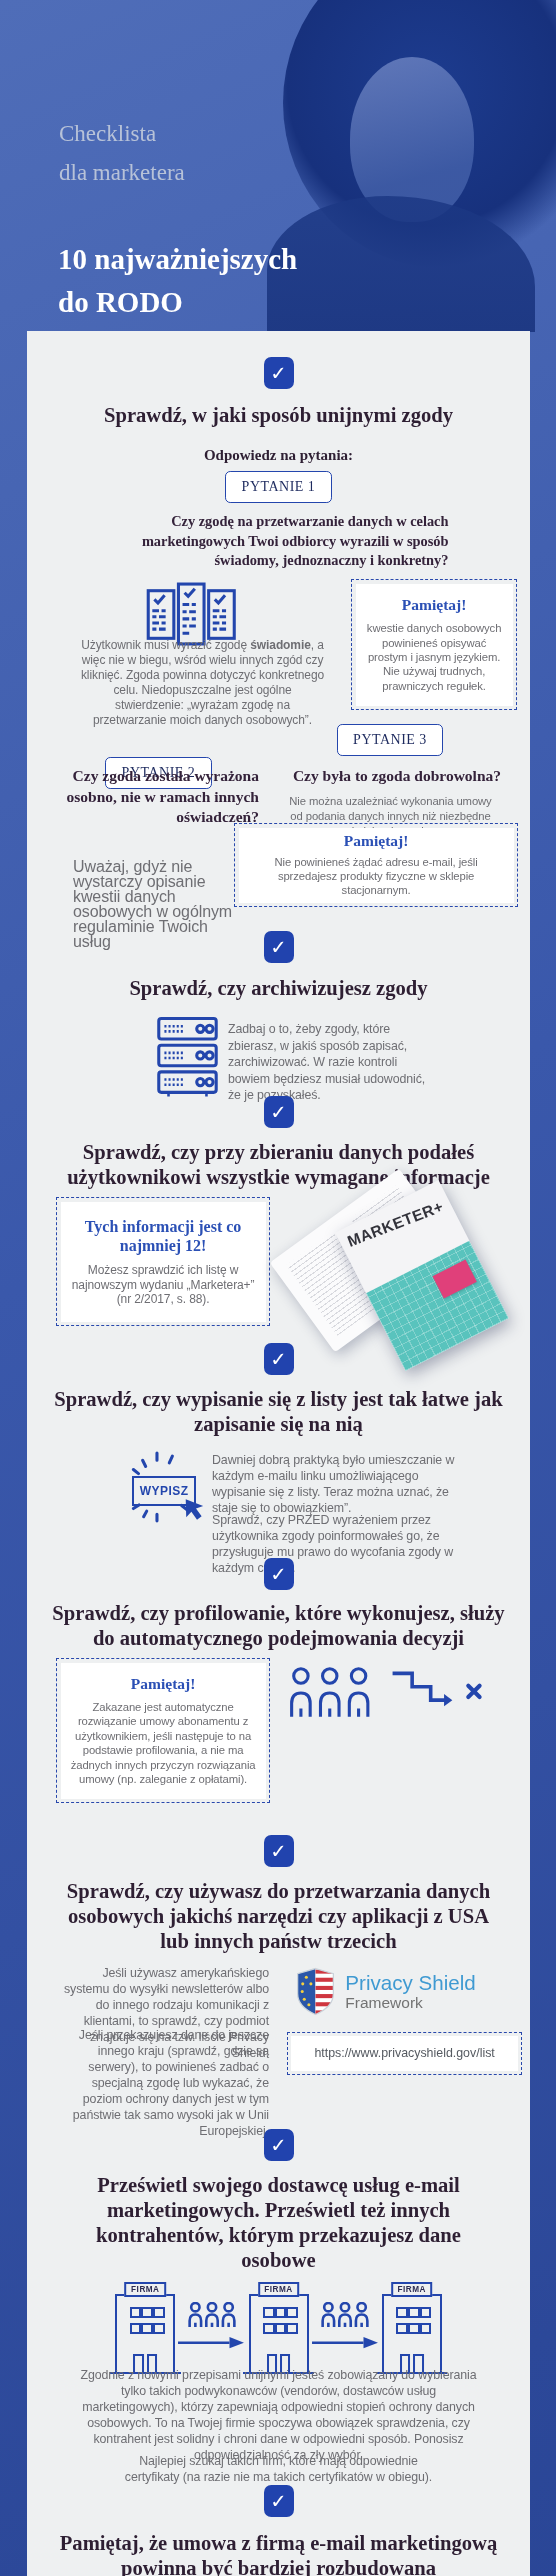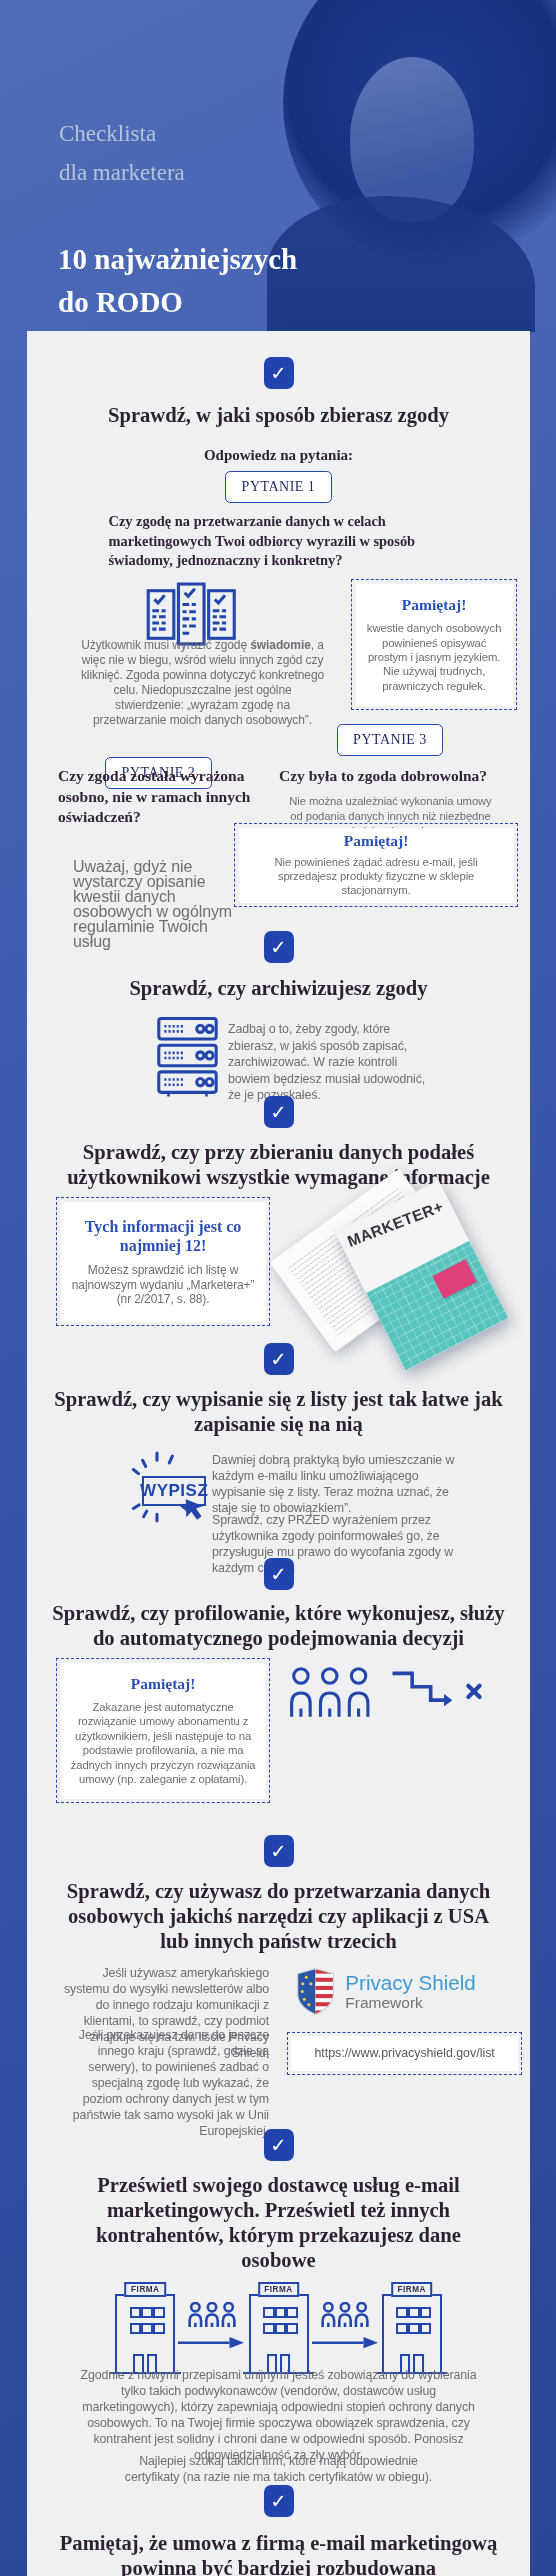--- a/index.html
+++ b/index.html
@@ -22,36 +22,36 @@
   .card{position:absolute;left:27px;width:503px;background:#eef0f1;}
   .card1{top:331px;height:2832px;}
   .abs{position:absolute;}
   .ctr{left:0;right:0;margin:0 auto;text-align:center;}
   .check{position:absolute;left:50%;transform:translateX(-50%);width:30px;height:32px;border-radius:7.2px;
          background:#2143ae;display:flex;align-items:center;justify-content:center;}
   .check span{font-family:"DejaVu Sans",sans-serif;color:#fff;font-size:19.6px;font-weight:700;}
   .h{font-family:"Liberation Serif",serif;font-weight:700;color:#2e1f33;text-align:center;}
   .h40{font-size:20.6px;line-height:25px;}
   .h29{font-size:15px;line-height:18.5px;}
-  .q{font-family:"Liberation Serif",serif;font-weight:700;color:#34223a;text-align:left;}
+  .q{font-family:"Liberation Serif",serif;font-weight:700;color:#34223a;text-align:right;}
   .g{color:#6e6e73;font-size:12px;line-height:15px;letter-spacing:-0.1px;}
   .qbox{display:inline-block;border:1.5px solid #2446ad;border-radius:5.2px;background:#fff;
         padding:7.2px 15.5px;font-family:"Liberation Serif",serif;font-size:14px;color:#1d2a5e;letter-spacing:0.5px;}
   .remind{border:1.5px dashed #2848ac;background:transparent;padding:3.6px;}
   .remind-in{background:#fff;width:100%;height:100%;box-sizing:border-box;display:flex;flex-direction:column;
         align-items:center;justify-content:center;padding:5.2px 9.3px;}
   .remind-title{font-family:"Liberation Serif",serif;font-weight:700;font-size:15.5px;color:#2b50b5;margin-bottom:7.2px;}
   .remind-text{color:#6e6e73;font-size:11.3px;line-height:14.4px;text-align:center;letter-spacing:-0.1px;}
   .linkbox{border:1.5px dashed #2848ac;padding:3.1px;}
   .linkbox .remind-in{padding:10.3px 5.2px;}
   .linktext{font-size:12.4px;color:#555a61;}
   
   .wypisz{position:relative;width:85px;height:77px;}
   .wypisz-box{position:absolute;left:7.2px;top:27px;width:60px;height:26px;border:2.1px solid #2346ad;background:transparent;
-        display:flex;align-items:center;justify-content:center;font-size:17px;font-weight:700;color:#2346ad;letter-spacing:0.5px;margin-left:10px;}
+        display:flex;align-items:center;justify-content:center;font-size:12px;font-weight:700;color:#2346ad;letter-spacing:0.5px;}
   
   .bldrow{display:flex;justify-content:center;align-items:center;}
   .bld{position:relative;width:56px;height:76px;border:2.6px solid #2346ad;margin-top:15.5px;}
   .bld-sign{position:absolute;top:-13.4px;left:50%;transform:translateX(-50%);border:2.1px solid #2346ad;background:#eef0f1;
         padding:1px 4.6px;font-size:8.2px;font-weight:700;color:#2b2b52;letter-spacing:0.5px;white-space:nowrap;}
   .bld-win{display:grid;grid-template-columns:repeat(3,7.7px);gap:4.1px;justify-content:center;margin-top:11.3px;}
   .bld-win i{width:7.7px;height:7.7px;border:2.1px solid #2346ad;display:block;}
   .bld-door{position:absolute;bottom:0;left:50%;transform:translateX(-50%);display:flex;gap:2.6px;}
   .bld-door i{width:6.7px;height:15.5px;border:2.1px solid #2346ad;border-bottom:none;display:block;}
   .bld:after{content:"";position:absolute;left:-7.2px;right:-7.2px;bottom:-2.6px;height:2.6px;background:#2346ad;}
@@ -98,21 +98,21 @@
       <div>do RODO</div>
       <div>kroków przygotowań</div>
     </div>
   </div>
 
   <div class="card card1">
 
     <div class="check" style="top:26px;">
         <span>✓</span>
       </div>
-    <div class="abs ctr h h40" style="top:72px;width:464px;">Sprawdź, w jaki sposób zbierasz zgody</div>
+    <div class="abs ctr h h40" style="top:72px;width:464px;">Sprawdź, w jaki sposób unijnymi zgody</div>
     <div class="abs ctr h h29" style="top:115px;width:361px;">Odpowiedz na pytania:</div>
     <div class="abs ctr" style="top:140px;">
       <span class="qbox">PYTANIE 1</span>
     </div>
     <div class="abs ctr q" style="top:181px;width:340px;font-size:14.4px;line-height:19.6px;font-weight:600;">Czy zgodę na przetwarzanie danych w celach marketingowych Twoi odbiorcy wyrazili w sposób świadomy, jednoznaczny i konkretny?</div>
 
     <svg class="abs" style="top:251px;left:117px;" width="95" height="64" viewBox="0 0 185 125">
       <g fill="none" stroke="#2346ad" stroke-width="6">
         <rect x="8" y="17" width="50" height="93"></rect>
           <rect x="67" y="4" width="50" height="117"></rect>

